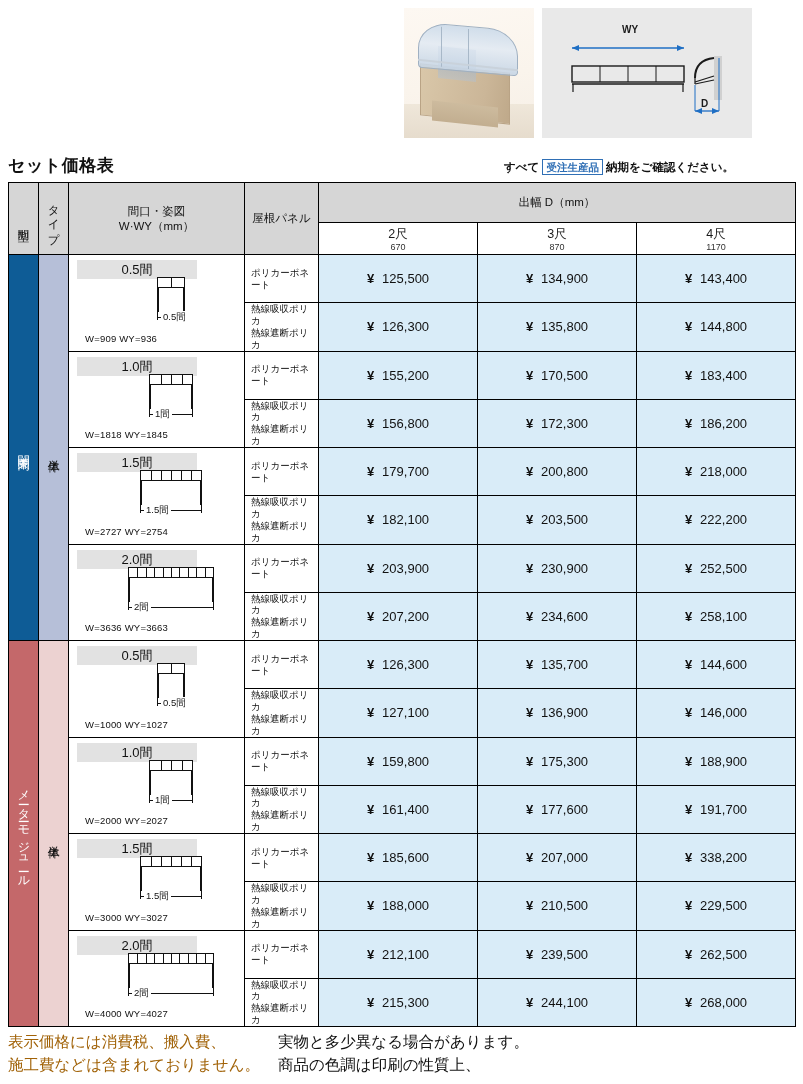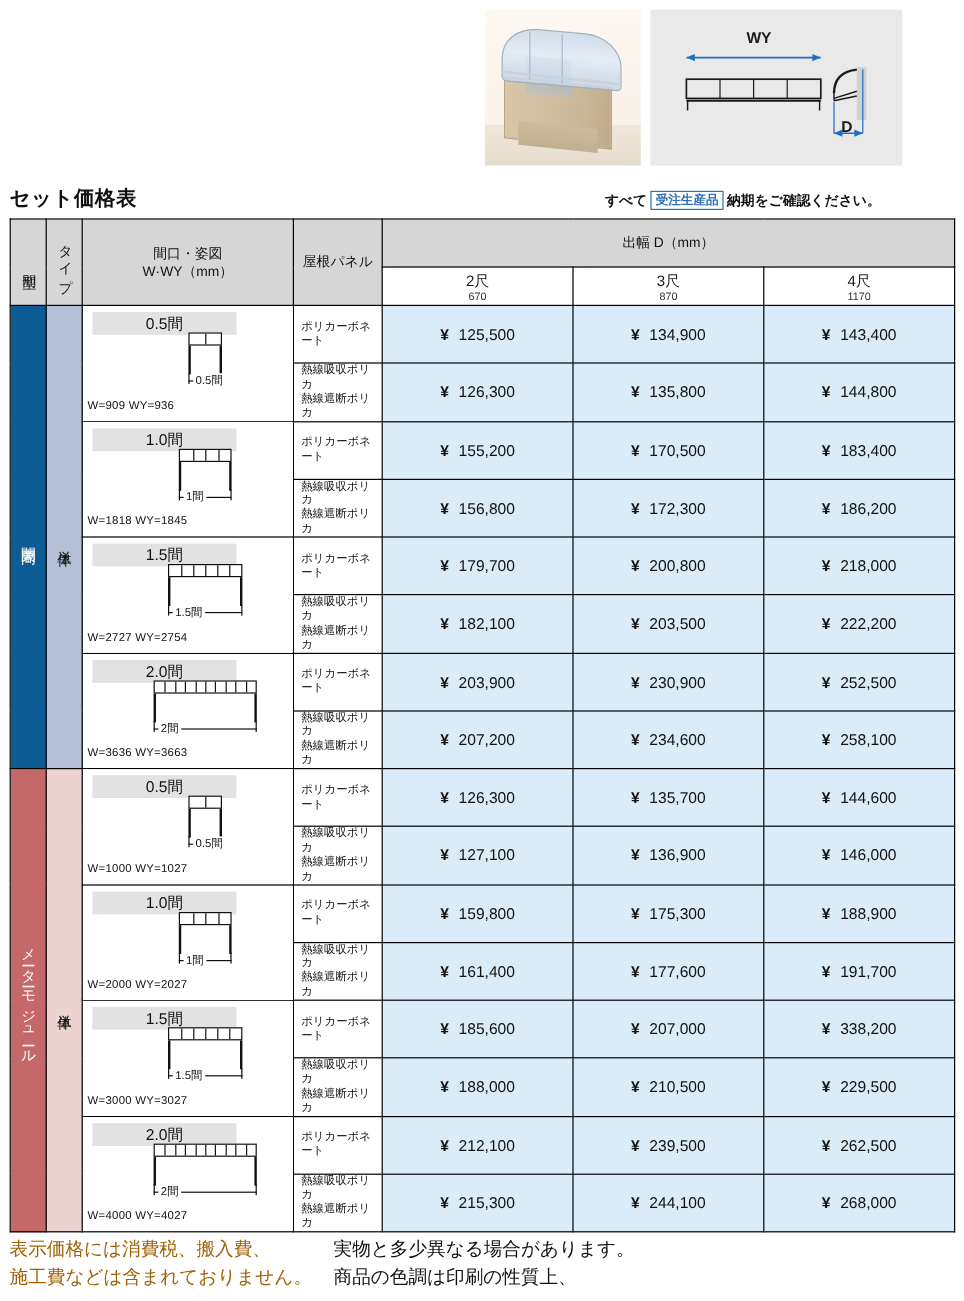--- a/index.html
+++ b/index.html
@@ -70,21 +70,21 @@
   }
 
   .diagram-box {
     position: absolute;
     left: 542px; top: 8px;
     width: 210px; height: 130px;
     background: #e9e9e9;
   }
   .dim-label {
     position: absolute;
-    font-size: 13px; font-weight: bold;
+    font-size: 10px; font-weight: bold;
     font-family: "Liberation Sans", sans-serif;
     color: #1a1a1a;
   }
   .wy-label { left: 80px; top: 16px; }
   .d-label  { left: 159px; top: 90px; }
 
   
   .title-row {
     position: absolute; left: 0; top: 154px; width: 738px; height: 30px;
   }
@@ -186,21 +186,21 @@
   .spec-tag {
     position: absolute; left: 8px; top: 5px;
     background: #e2e2e2;
     width: 120px; height: 19px;
     line-height: 19px;
     text-align: center;
     font-size: 13px;
     color: #111;
   }
   .spec-wh {
-    position: absolute; left: 4px; bottom: 7px;
+    position: absolute; left: 16px; bottom: 7px;
     font-size: 9.5px; color: #111;
     letter-spacing: .2px;
   }
   .fig {
     position: absolute;
     right: 14px; top: 18px;
     width: 118px; height: 66px;
   }
   .fig .canopy {
     position: absolute;

